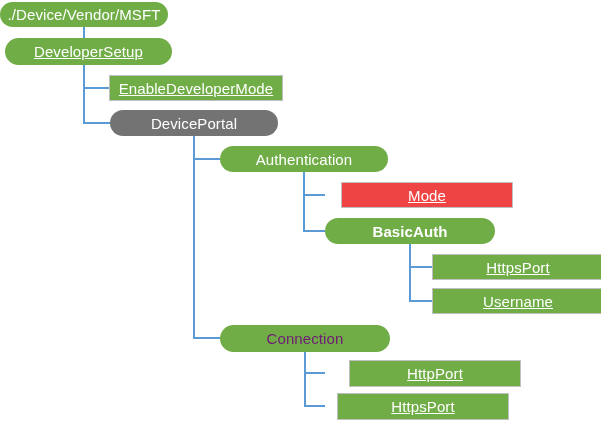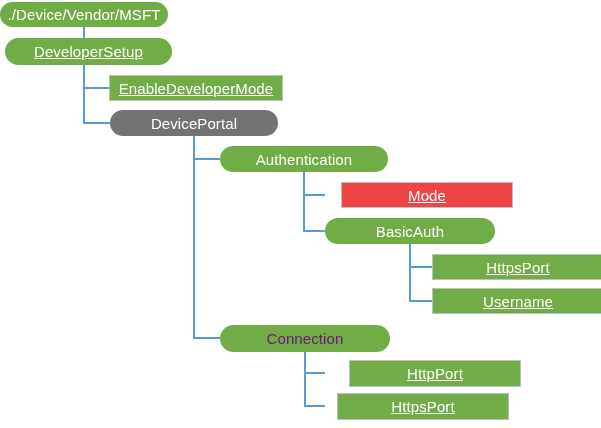--- a/index.html
+++ b/index.html
@@ -81,21 +81,21 @@
       </div>
       <div class="node pill" style="left: 110px; top: 110px; width: 168px; height: 26px; background: #737373; color: rgb(255, 255, 255);">
         <span class="node-label">DevicePortal</span>
       </div>
       <div class="node pill" style="left: 220px; top: 146px; width: 168px; height: 26px; background: rgb(112, 173, 71); color: rgb(255, 255, 255);">
         <span class="node-label">Authentication</span>
       </div>
       <div class="node rect" style="left: 325px; top: 182px; width: 172px; height: 26px; background: #ef4444; color: rgb(255, 255, 255); border-color: rgb(191, 191, 191); margin-left: 16px;">
         <span class="node-label">Mode</span>
       </div>
-      <div class="node pill" style="left: 325px; top: 218px; width: 170px; height: 26px; background: rgb(112, 173, 71); color: rgb(255, 255, 255);">
+      <div class="node pill" style="left: 325px; top: 218px; width: 170px; height: 26px; background: rgb(112, 173, 71); color: rgb(255, 255, 255); font-weight: bold;">
         <span class="node-label">BasicAuth</span>
       </div>
       <div class="node rect" style="left: 432px; top: 254px; width: 172px; height: 26px; background: rgb(112, 173, 71); color: rgb(255, 255, 255); border-color: rgb(191, 191, 191);">
         <span class="node-label">HttpsPort</span>
       </div>
       <div class="node rect" style="left: 432px; top: 288px; width: 172px; height: 26px; background: rgb(112, 173, 71); color: rgb(255, 255, 255); border-color: rgb(191, 191, 191);">
         <span class="node-label">Username</span>
       </div>
       <div class="node pill" style="left: 220px; top: 325px; width: 170px; height: 27px; background: rgb(112, 173, 71); color: #701a75;">
         <span class="node-label">Connection</span>

